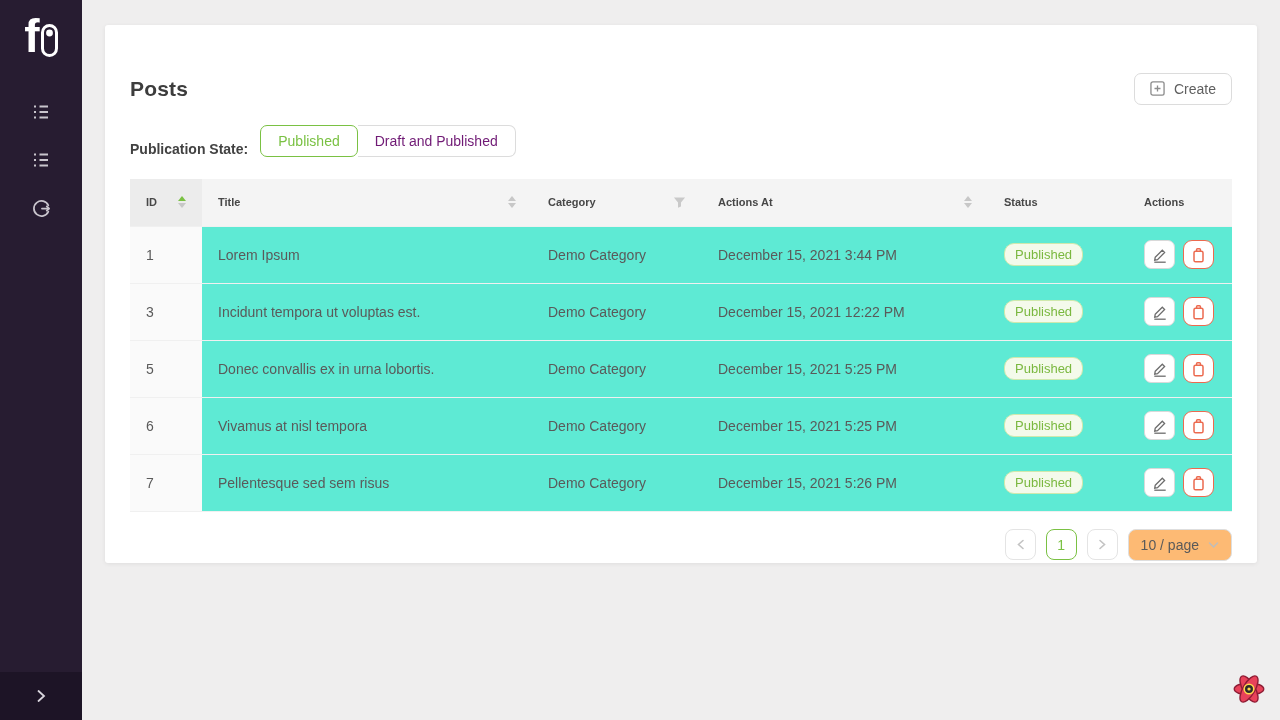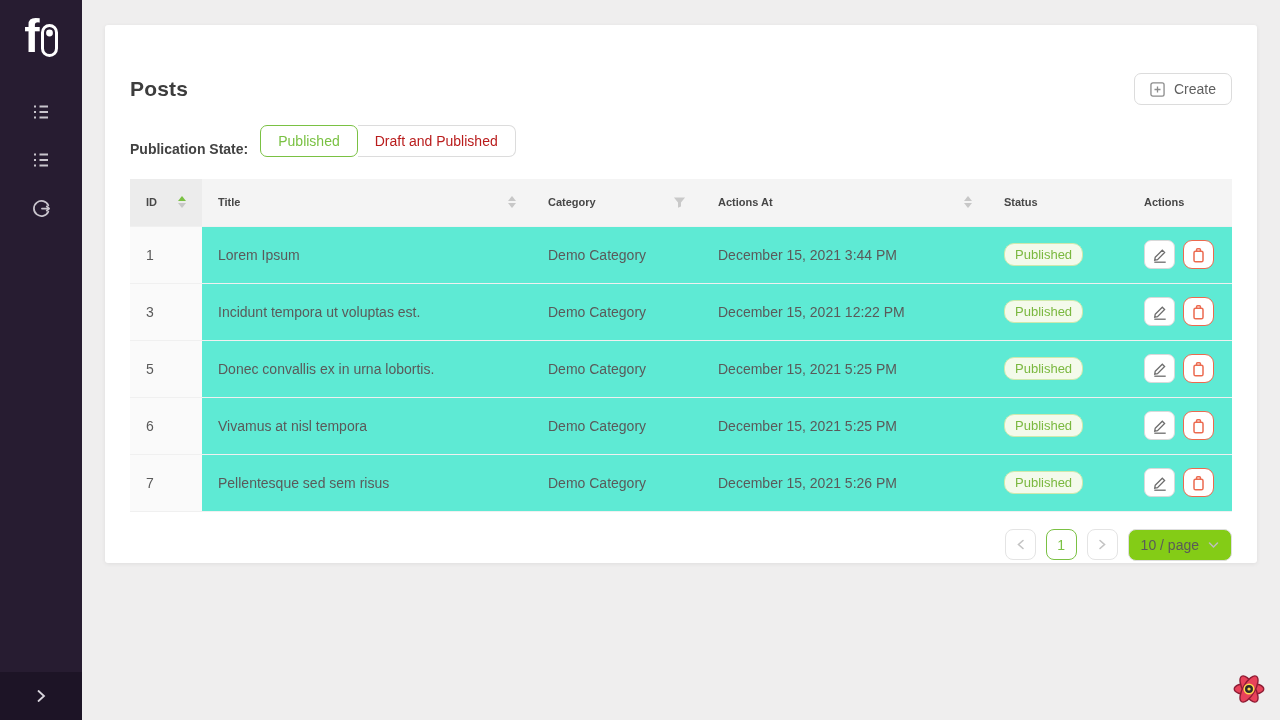--- a/index.html
+++ b/index.html
@@ -14,26 +14,26 @@
   .side-menu { display:flex; flex-direction:column; margin-top:18px; }
   .side-item { width:82px; height:48px; display:flex; align-items:center; justify-content:center; cursor:pointer; }
   .side-trigger { position:absolute; bottom:0; left:0; width:82px; height:48px; background:#1d1426; color:#d9d5dd; display:flex; align-items:center; justify-content:center; font-size:16px; cursor:pointer; }
 
   
   .main { flex:1; position:relative; }
   .card { margin:25px 23px 0 23px; background:#fff; border-radius:3px; height:538px; box-shadow:0 1px 4px rgba(0,0,0,.07); padding:20px 25px; }
 
   .card-head { display:flex; justify-content:space-between; align-items:center;margin-top:28px; }
   .page-title { font-size:21px; font-weight:700; color:#3d3d3d; letter-spacing:.2px; }
-  .btn-create { display:inline-flex; align-items:flex-end; gap:9px; background:#fff; border:1px solid #dcdcdc; border-radius:7px; padding:7px 15px; font-size:14px; color:#5f5f5f; cursor:pointer; font-family:inherit; }
+  .btn-create { display:inline-flex; align-items:flex-start; gap:9px; background:#fff; border:1px solid #dcdcdc; border-radius:7px; padding:7px 15px; font-size:14px; color:#5f5f5f; cursor:pointer; font-family:inherit; }
 
   .filter-row { display:flex; align-items:flex-end; margin-top:20px; }
   .filter-label { font-size:14px; font-weight:700; color:#424242; margin-right:12px; }
   .radio-group { display:inline-flex; }
-  .radio-btn { font-size:14px; padding:0 17px; height:32px; display:inline-flex; align-items:center; background:#fff; cursor:pointer; border:1px solid #dcdcdc; color:#b91c1c; font-family:inherit; }
+  .radio-btn { font-size:14px; padding:0 17px; height:32px; display:inline-flex; align-items:center; background:#fff; cursor:pointer; border:1px solid #dcdcdc; color:#701a75; font-family:inherit; }
   .radio-btn.first { border-radius:7px 0 0 7px; }
   .radio-btn.last { border-radius:0 7px 7px 0; border-left:none; }
   .radio-btn.selected { border:1px solid #7ac143; color:#7ac143; border-radius:7px; position:relative; z-index:1; }
 
   
   .table-wrap { margin-top:22px; }
   table { width:100%; border-collapse:collapse; table-layout:fixed; }
   thead th { background:#f4f4f4; height:47px; text-align:left; font-size:11px; font-weight:600; color:#474747; padding:0 16px; }
   thead th.sorted-col { background:#ececec; }
   .th-flex { display:flex; align-items:center; justify-content:space-between; }
@@ -50,21 +50,21 @@
 
   .actions { display:flex; gap:8px; align-items:center; }
   .icon-btn { width:31px; height:29px; display:inline-flex; align-items:center; justify-content:center; background:#fff; border-radius:7px; cursor:pointer; }
   .icon-btn.edit { border:1px solid #d9d9d9; }
   .icon-btn.delete { border:1.6px solid #ec6a4f; border-radius:9px; }
 
   
   .pagination { display:flex; justify-content:flex-end; align-items:center; gap:10px; margin-top:17px; }
   .page-btn { width:31px; height:31px; border:1px solid #e4e4e4; border-radius:8px; background:#fff; display:inline-flex; align-items:center; justify-content:center; color:#c3c3c3; cursor:pointer; }
   .page-btn.current { border:1.4px solid #7ac143; color:#7ac143; font-size:14px; }
-  .page-size { height:32px; min-width:101px; border:1px solid #dedede; border-radius:8px; background:#84cc16; display:inline-flex; align-items:center; justify-content:center; gap:9px; font-size:14px; color:#5a5a5a; padding:0 12px; cursor:pointer; }
+  .page-size { height:32px; min-width:101px; border:1px solid #dedede; border-radius:8px; background:#fdba74; display:inline-flex; align-items:center; justify-content:center; gap:9px; font-size:14px; color:#5a5a5a; padding:0 12px; cursor:pointer; }
 
   .devtools-toggle { position:absolute; right:12px; bottom:12px; width:38px; height:38px; cursor:pointer; }
 </style>
 </head>
 <body>
 
 <aside class="sidebar">
   <div class="logo">
     <span class="logo-f">f</span>
     <svg class="logo-pill" width="17" height="33" viewBox="0 0 17 33">

